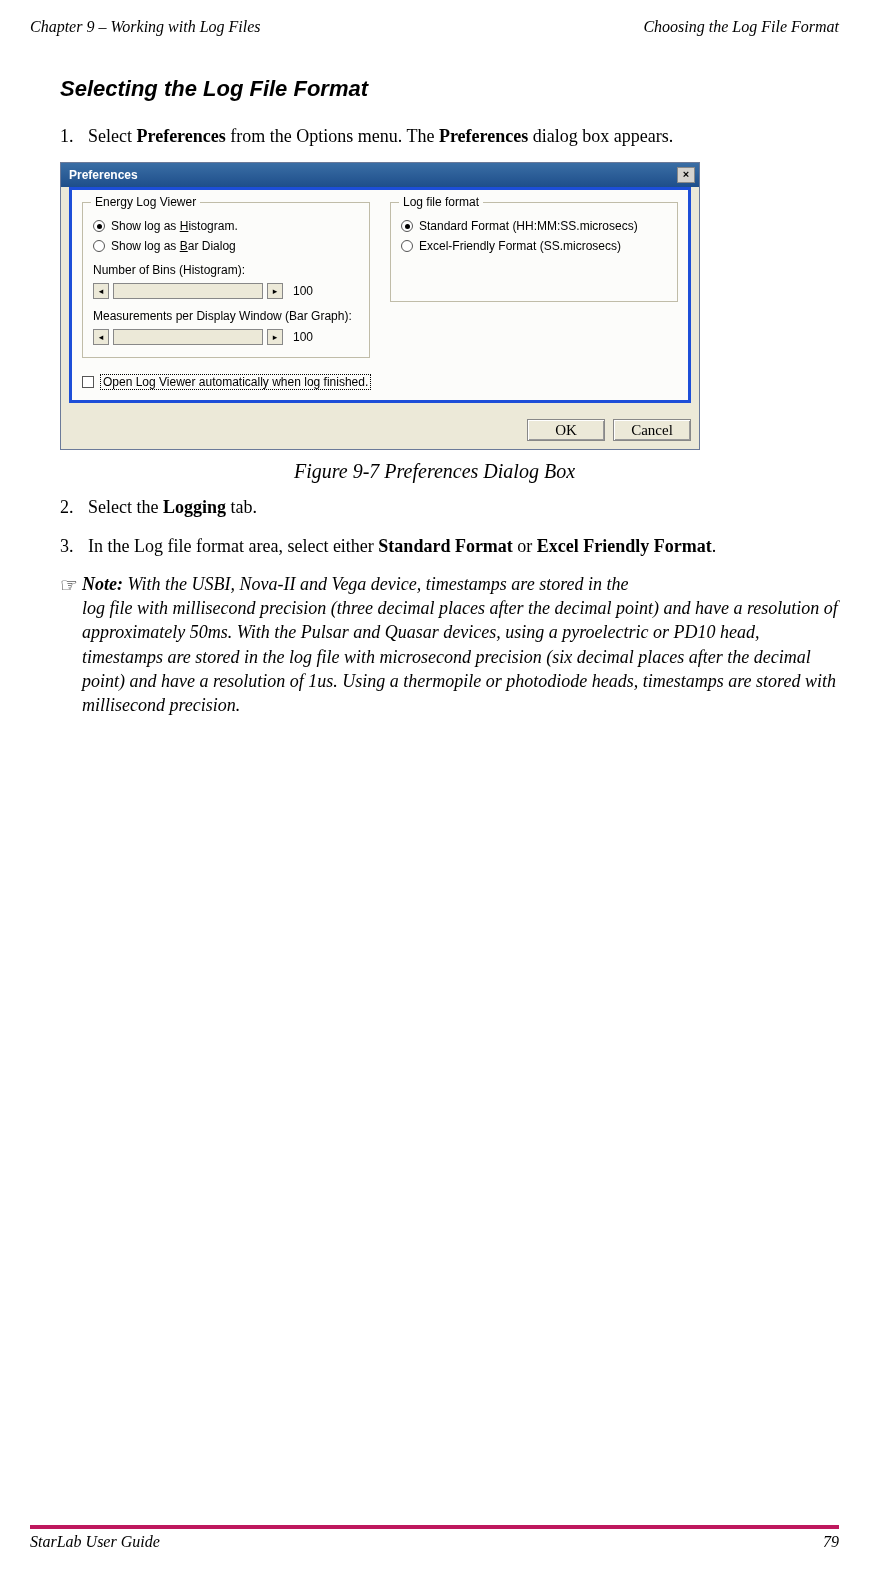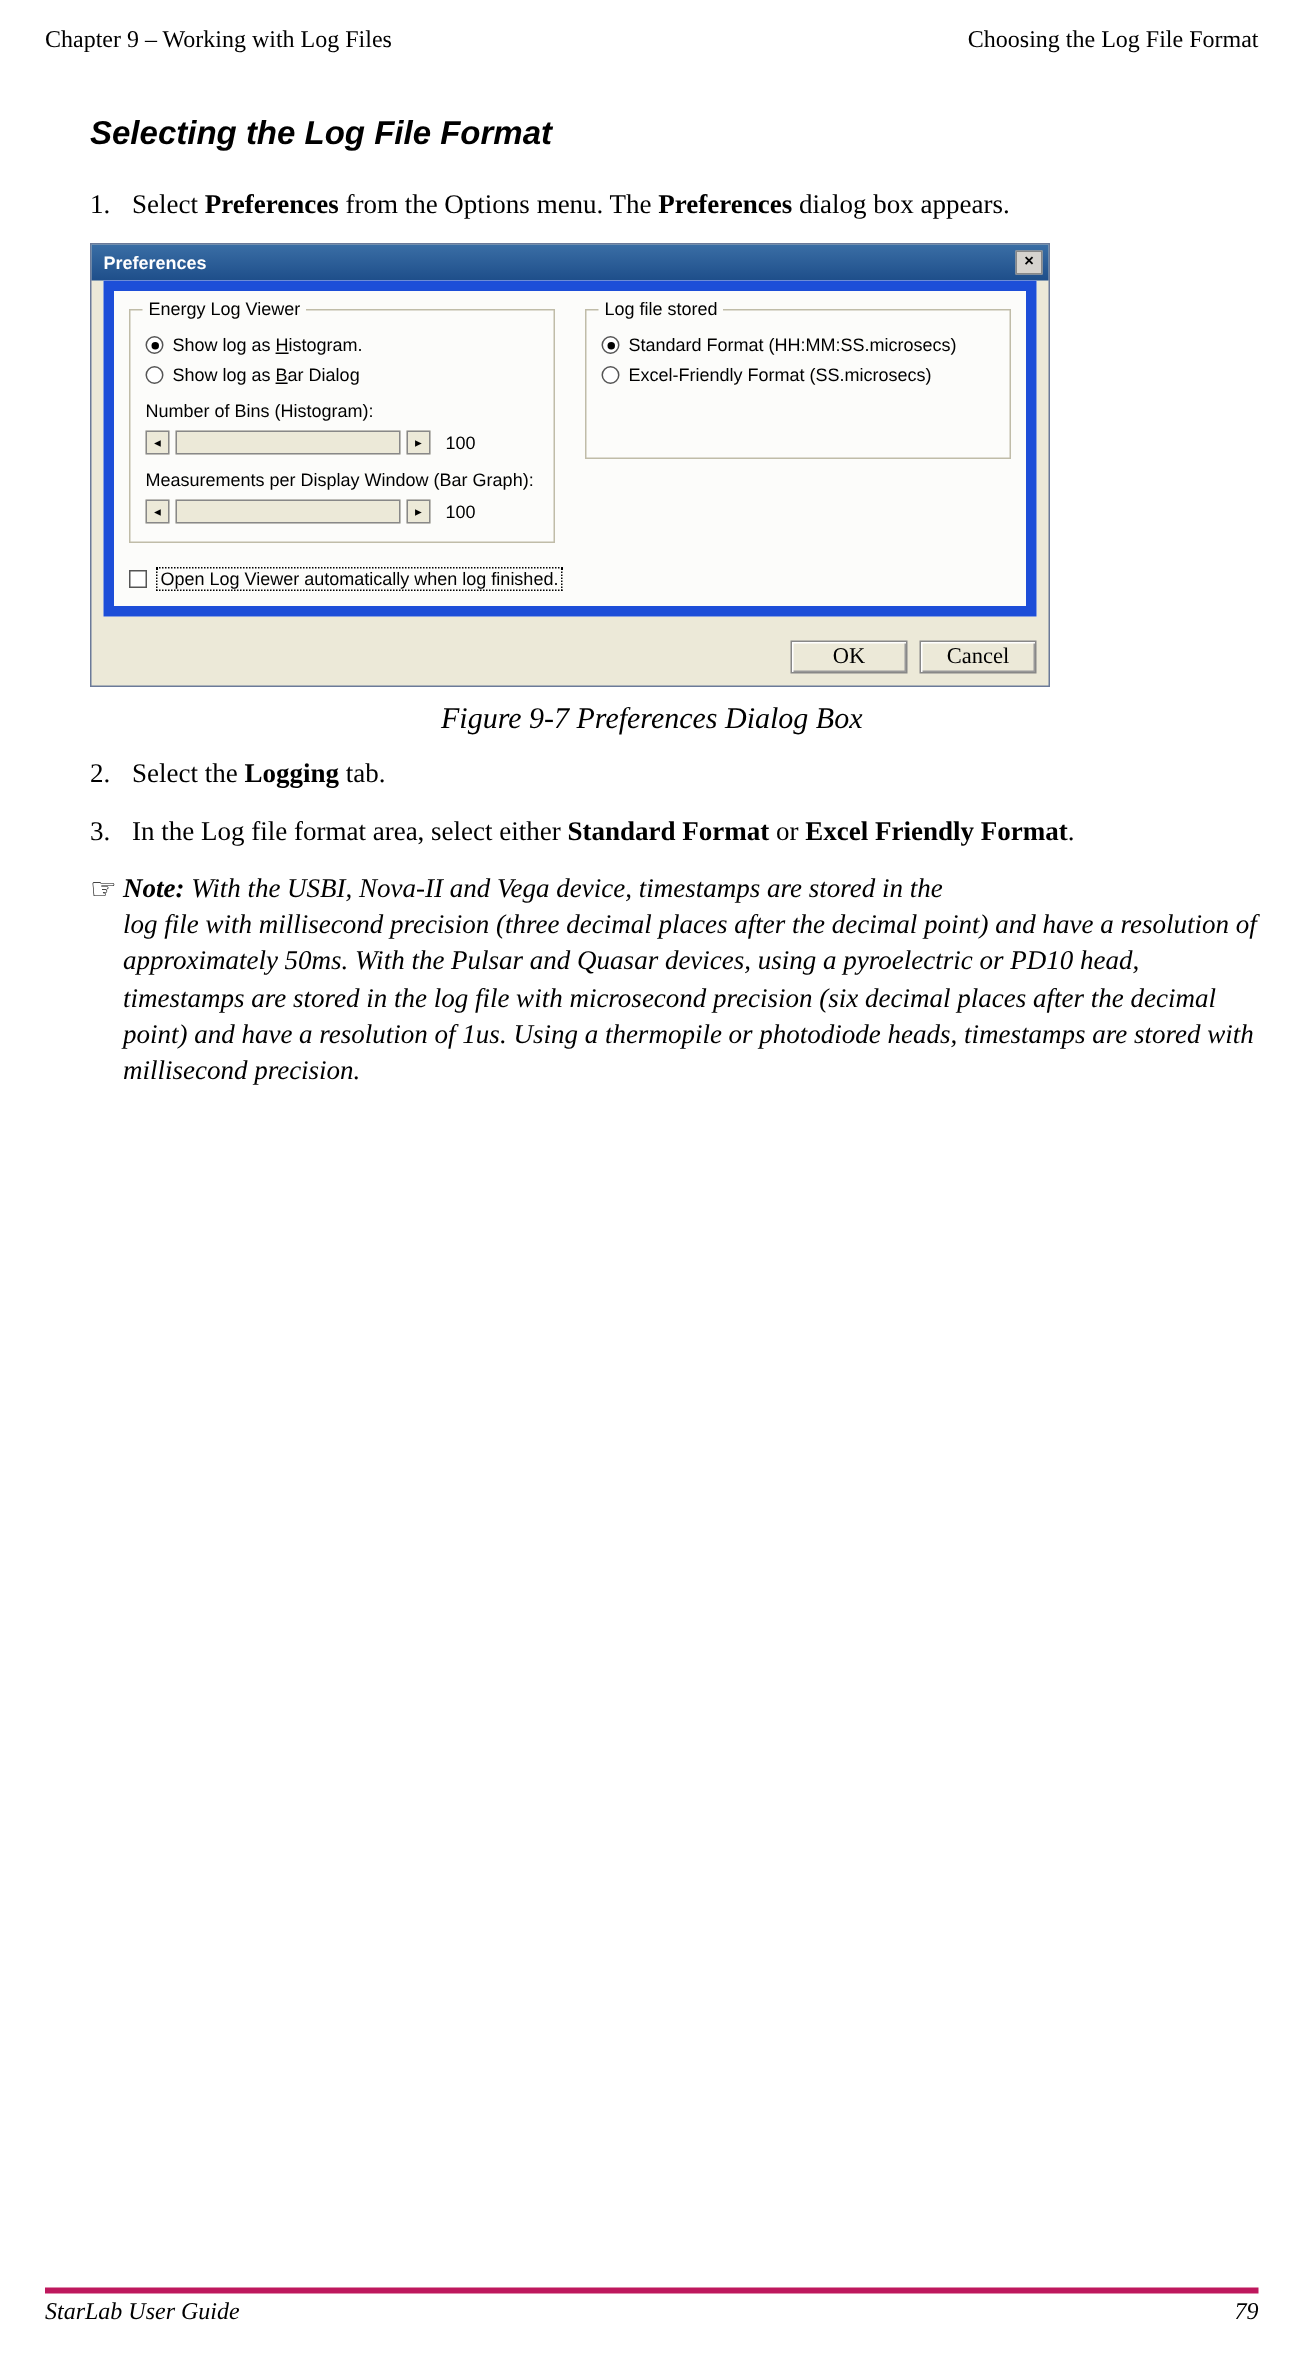--- a/index.html
+++ b/index.html
@@ -8,20 +8,21 @@
   background: #fff;
   color: #000;
   width: 869px;
   height: 1571px;
   position: relative;
   padding: 18px 30px 0 30px;
 }
 .header-row {
   display: flex;
   justify-content: space-between;
+  font-style: italic;
   font-size: 16px;
   margin-bottom: 40px;
 }
 .section-title {
   font-family: Arial, sans-serif;
   font-style: italic;
   font-weight: bold;
   font-size: 22px;
   margin-left: 30px;
   margin-bottom: 22px;
@@ -124,21 +125,21 @@
   top: 1px;
   border-radius: 3px 3px 0 0;
 }
 .tab.active {
   background: #fcfcfa;
   z-index: 2;
   padding-top:4px;
 }
 .tab-panel {
   margin: 0 8px 8px 8px;
-  border: 7px solid #1d4ed8;
+  border: 3px solid #1d4ed8;
   background: #fcfcfa;
   padding: 12px 10px 10px 10px;
   text-align: center;
 }
 .row-groups { display: flex; gap: 20px; }
 .group {
   border: 1px solid #c0bca8;
   padding: 10px 10px 12px 10px;
   position: relative;
 }
@@ -219,21 +220,21 @@
         </div>
         <div class="line" style="margin-top:10px;">Measurements per Display Window (Bar Graph):</div>
         <div class="slider">
           <span class="arrow">◂</span>
           <span class="track"></span>
           <span class="arrow">▸</span>
           <span class="val">100</span>
         </div>
       </div>
       <div class="group" style="flex:1;height:100px;">
-        <span class="group-legend">Log file stored</span>
+        <span class="group-legend">Log file format</span>
         <div class="line">
           <span class="radio sel"></span>
           <span>Standard Format (HH:MM:SS.microsecs)</span>
         </div>
         <div class="line">
           <span class="radio"></span>
           <span>Excel-Friendly Format (SS.microsecs)</span>
         </div>
       </div>
     </div>

